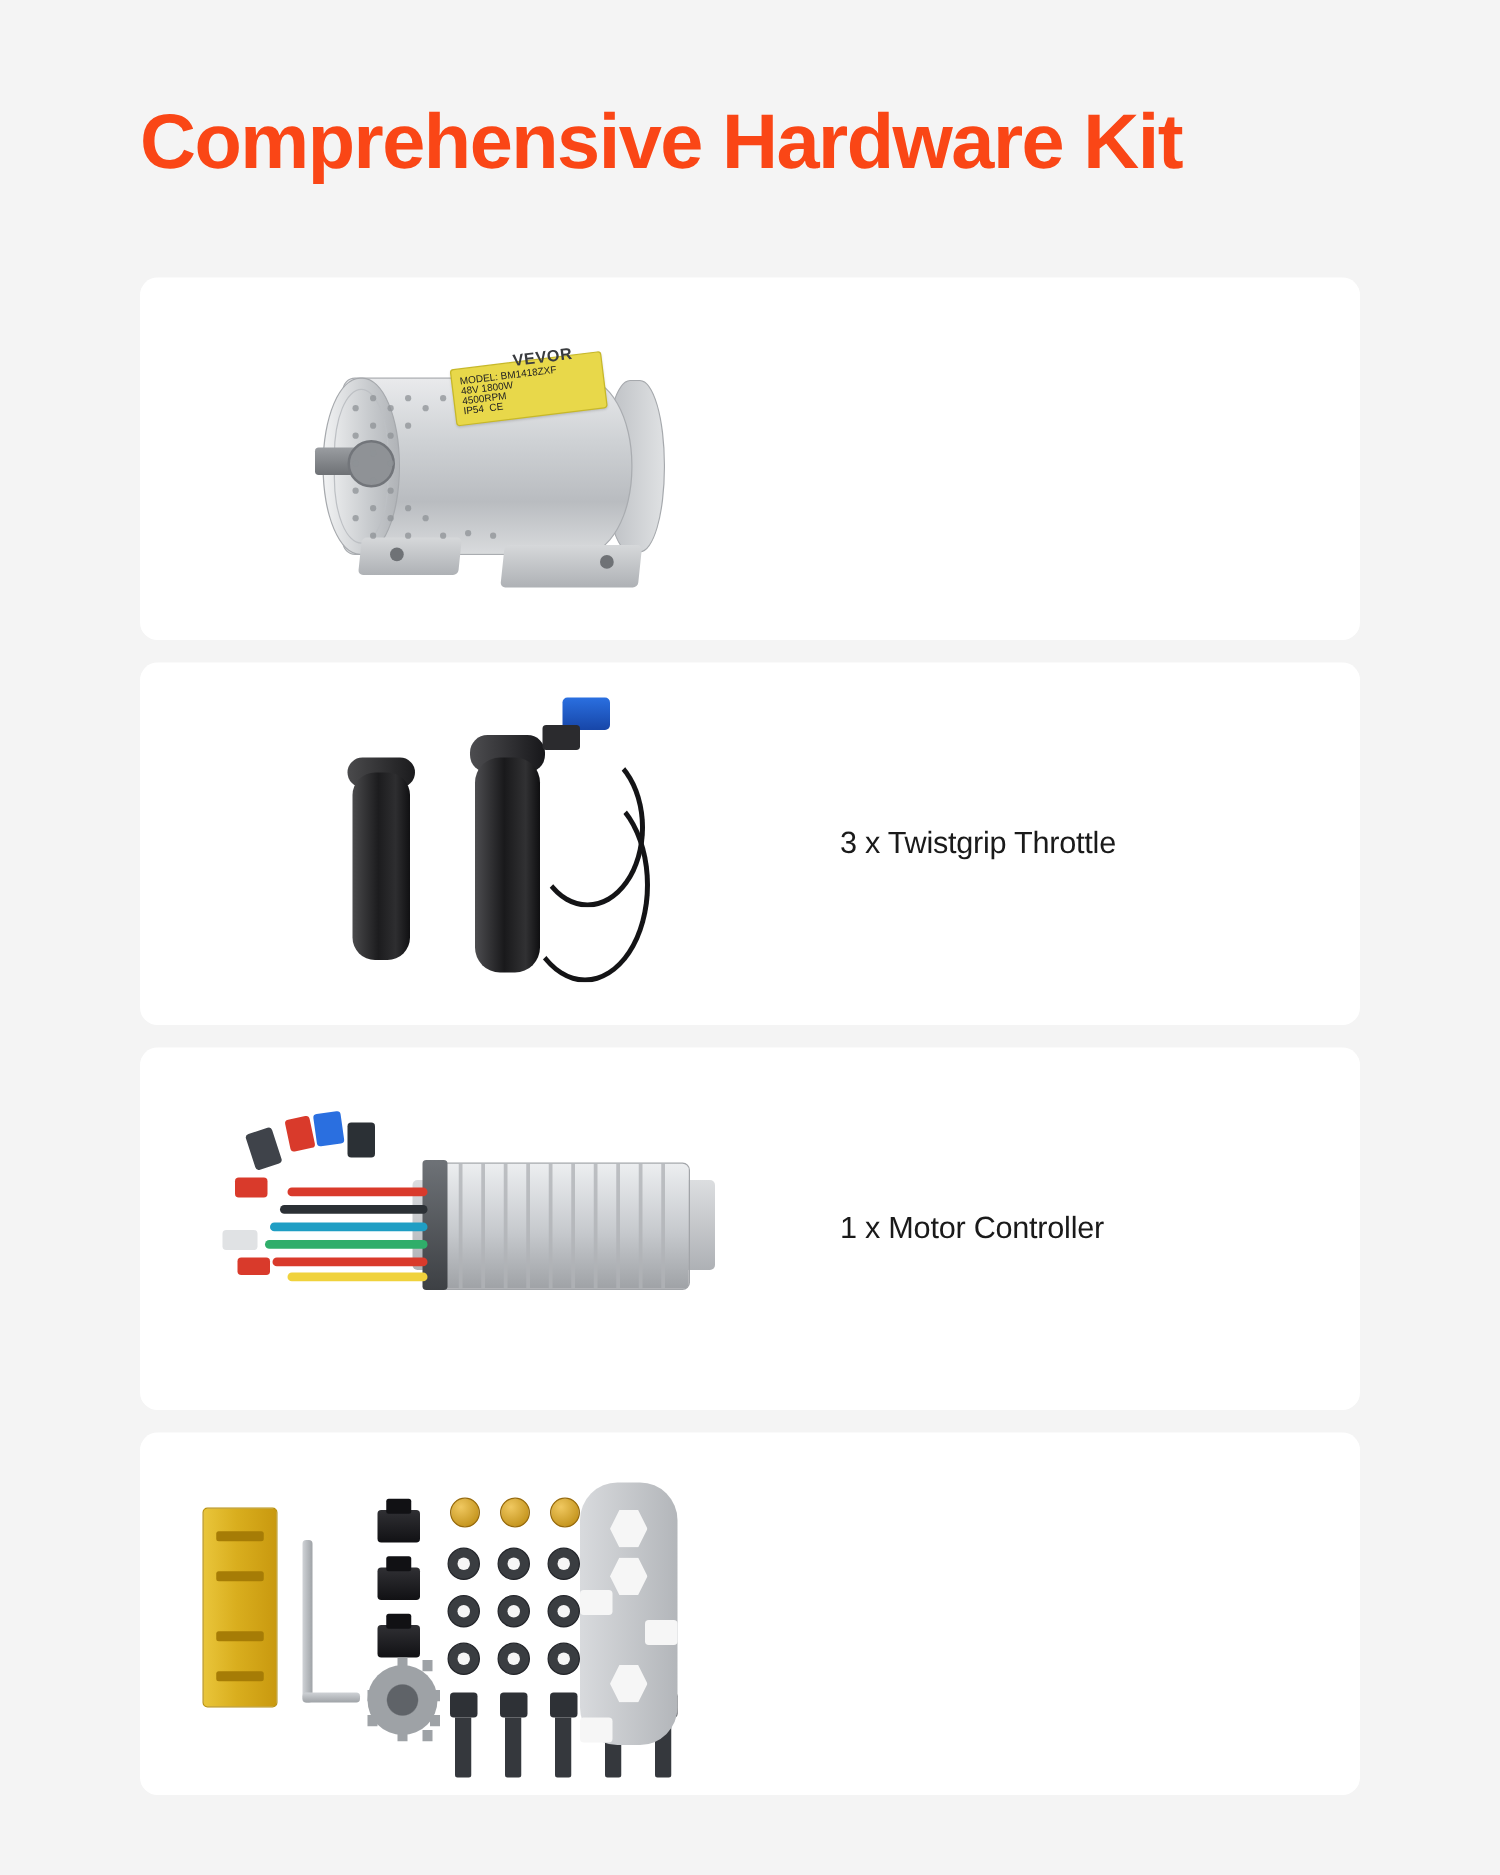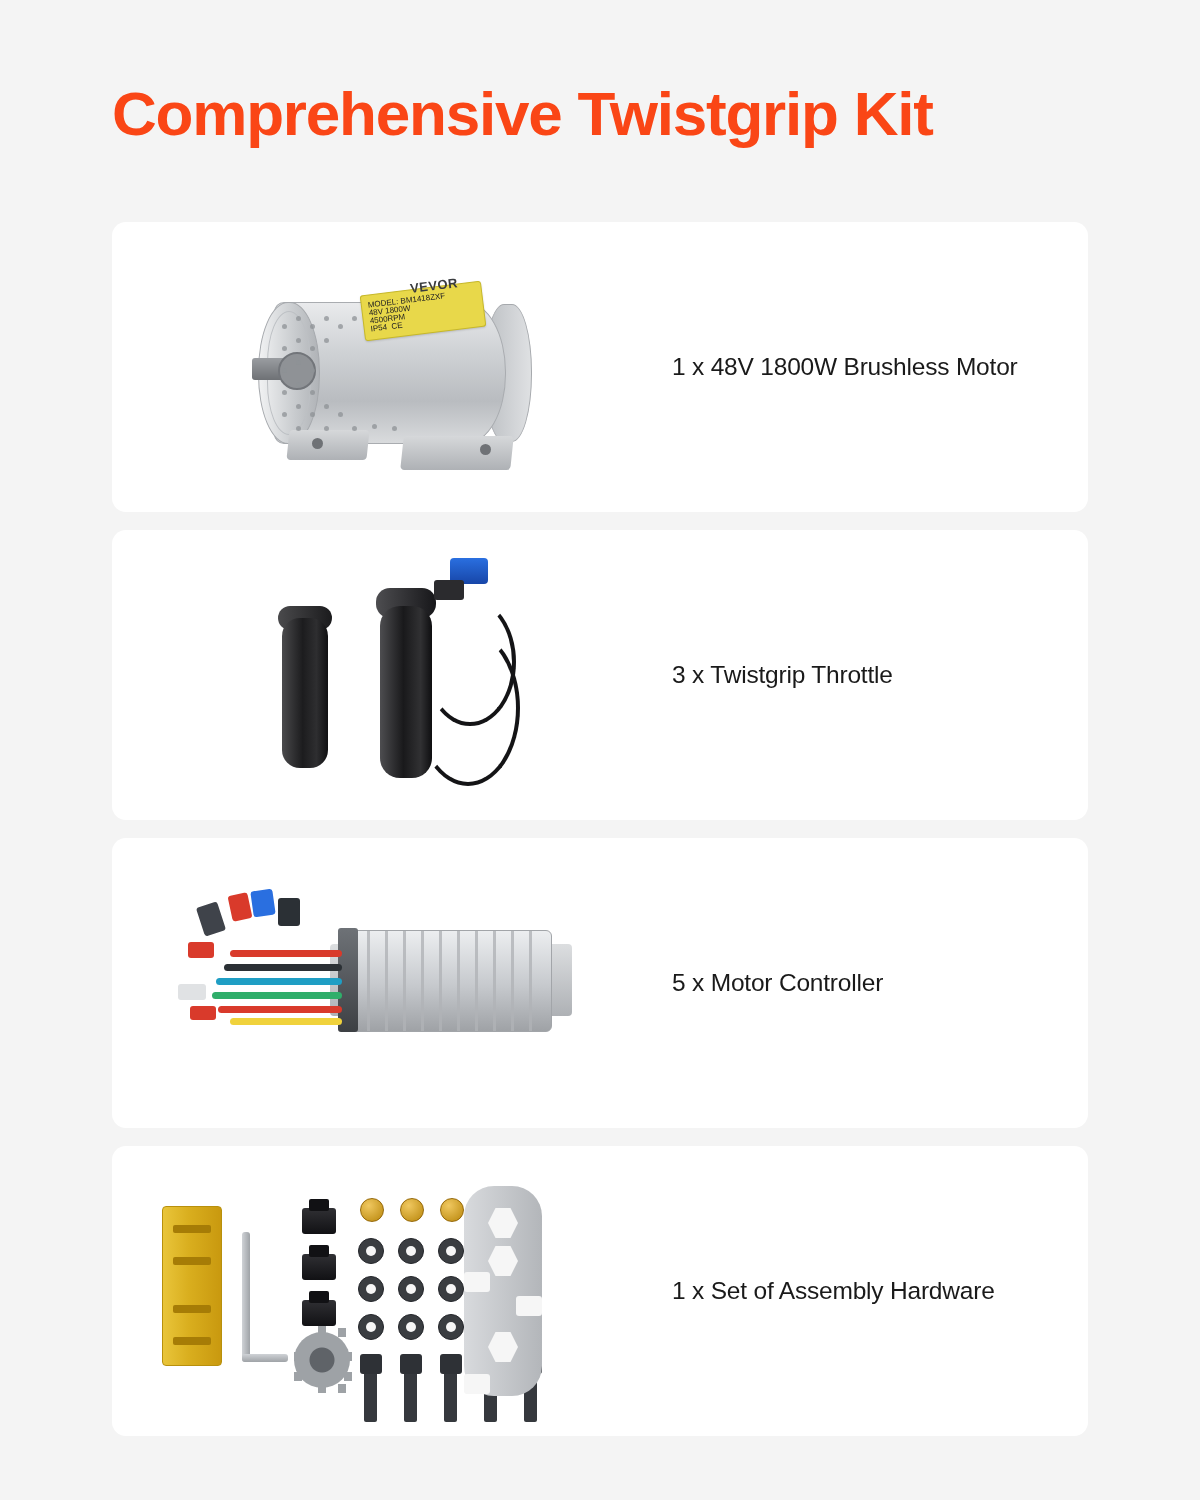--- a/index.html
+++ b/index.html
@@ -221,21 +221,21 @@
   .wrench-notch{
     position:absolute; width:26px; height:20px; background:#f6f6f6;
     border-radius:3px;
   }
 </style>
 </head>
 <body>
 
 <div class="page">
 
-  <div class="page-title">Comprehensive Twistgrip Kit</div>
+  <div class="page-title">Comprehensive Hardware Kit</div>
 
   <div class="cards">
 
     <div class="card">
       <div class="card-figure">
         <div class="motor-wrap">
           <div class="motor-rear"></div>
           <div class="motor-body"></div>
           <div class="motor-cap"></div>
           <div class="motor-shaft"></div>
@@ -269,21 +269,20 @@
           <div class="vent" style="left:72px;top:150px"></div>
           <div class="vent" style="left:72px;top:172px"></div>
           <div class="vent" style="left:86px;top:70px"></div>
           <div class="vent" style="left:86px;top:158px"></div>
           <div class="vent" style="left:100px;top:62px"></div>
           <div class="vent" style="left:100px;top:172px"></div>
           <div class="vent" style="left:120px;top:170px"></div>
           <div class="vent" style="left:140px;top:172px"></div>
         </div>
       </div>
-      <div class="card-label">1 x 48V 1800W Brushless Motor</div>
     </div>
 
     <div class="card">
       <div class="card-figure">
         <div class="grip-a-top"></div>
         <div class="grip-a"></div>
         <div class="grip-b-top"></div>
         <div class="grip-b"></div>
         <div class="throttle-blue"></div>
         <div class="throttle-conn"></div>
@@ -318,21 +317,21 @@
         <div class="cab" style="left:106px; top:168px; width:124px; background:#d93a2b;"></div>
         <div class="cab" style="left:118px; top:180px; width:112px; background:#f0d23c;"></div>
         <div class="plug" style="left:88px; top:66px; width:22px; height:30px; background:#3f434a; transform:rotate(-18deg);"></div>
         <div class="plug" style="left:118px; top:56px; width:20px; height:26px; background:#d93a2b; transform:rotate(-12deg);"></div>
         <div class="plug" style="left:140px; top:52px; width:22px; height:26px; background:#2a6fe0; transform:rotate(-8deg);"></div>
         <div class="plug" style="left:166px; top:60px; width:22px; height:28px; background:#2b3035;"></div>
         <div class="plug" style="left:76px; top:104px; width:26px; height:16px; background:#d93a2b;"></div>
         <div class="plug" style="left:66px; top:146px; width:28px; height:16px; background:#e0e2e4;"></div>
         <div class="plug" style="left:78px; top:168px; width:26px; height:14px; background:#d93a2b;"></div>
       </div>
-      <div class="card-label">5 x Motor Controller</div>
+      <div class="card-label">1 x Motor Controller</div>
     </div>
 
     <div class="card">
       <div class="card-figure">
         <div class="battery-box">
           <div class="battery-slot" style="top:18px;"></div>
           <div class="battery-slot" style="top:50px;"></div>
           <div class="battery-slot" style="top:98px;"></div>
           <div class="battery-slot" style="top:130px;"></div>
         </div>
@@ -389,17 +388,16 @@
         <div class="bolt-shaft" style="left:412px; top:228px; height:48px;"></div>
 
         <div class="wrench"></div>
         <div class="wrench-hole" style="left:376px; top:62px;"></div>
         <div class="wrench-hole" style="left:376px; top:100px;"></div>
         <div class="wrench-hole" style="left:376px; top:186px;"></div>
         <div class="wrench-notch" style="left:352px; top:126px;"></div>
         <div class="wrench-notch" style="left:404px; top:150px;"></div>
         <div class="wrench-notch" style="left:352px; top:228px;"></div>
       </div>
-      <div class="card-label">1 x Set of Assembly Hardware</div>
     </div>
 
   </div>
 </div>
 
 </body></html>

